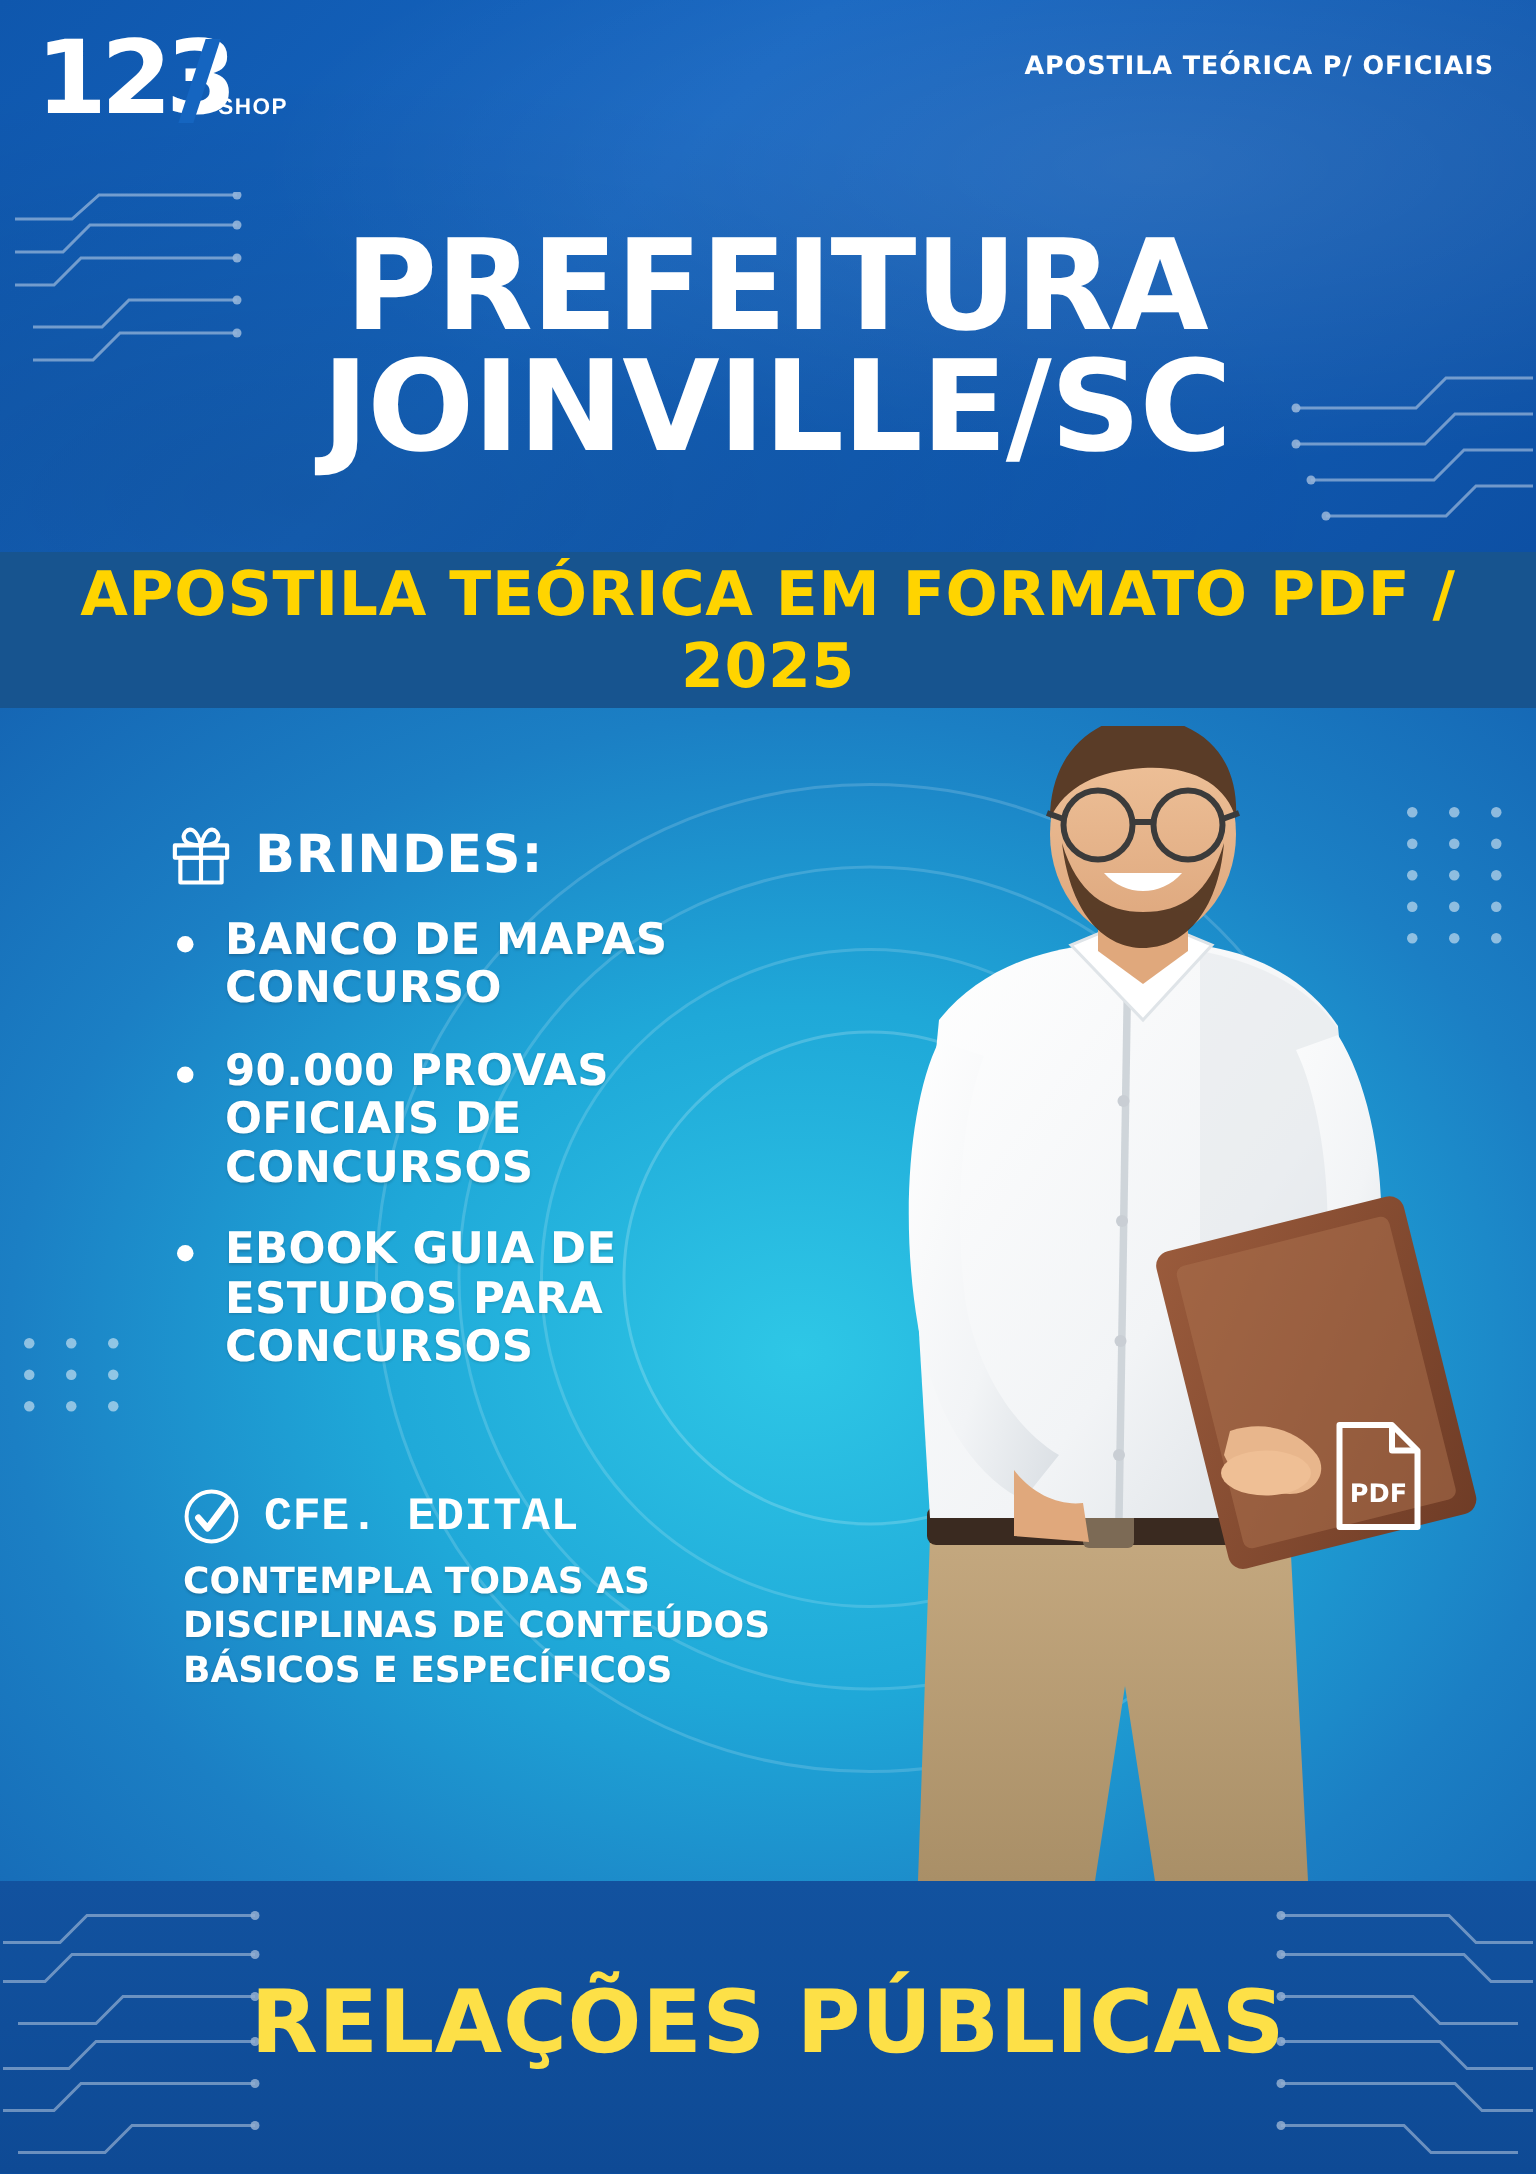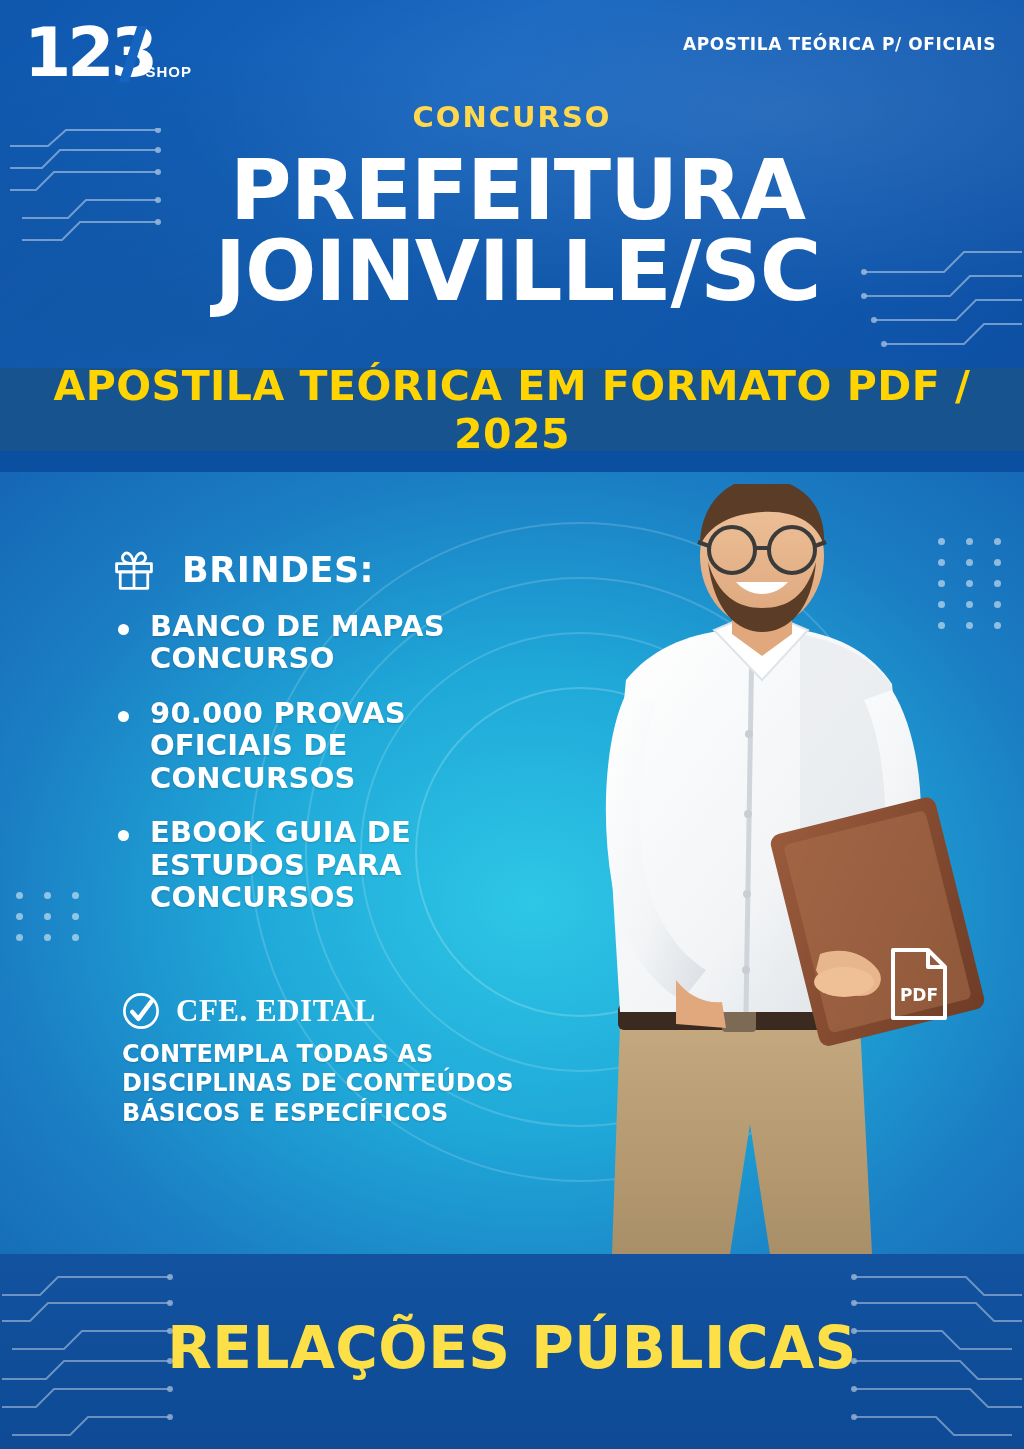--- a/index.html
+++ b/index.html
@@ -76,21 +76,21 @@
 
   
   .circuit { position:absolute; opacity:.55; z-index:2; }
   .circuit-tl { left: 8px; top: 128px; }
   .circuit-tr { right: 0px; top: 238px; }
   .circuit-bl { left: 0px; bottom: 8px; }
   .circuit-br { right: 0px; bottom: 8px; }
 
   
   .strip {
-    position: absolute; left: 0; top: 368px; width: 1024px; height: 83px;
+    position: absolute; left: 0; top: 368px; width: 1024px; height: 104px;
     background: #17548f;
     display: flex; align-items: center; justify-content: center;
   }
   .strip-text {
     color: #ffd400;
     font-family: "DejaVu Sans", sans-serif;
     font-weight: 700;
     font-size: 41px;
     letter-spacing: .5px;
     text-align: center;
@@ -111,21 +111,21 @@
     position:absolute; border: 2px solid rgba(255,255,255,.45); border-radius: 50%;
   }
   .dots-col {
     position: absolute; display:grid; grid-template-columns: repeat(3, 12px); gap: 14px 16px;
     opacity:.6;
   }
   .dots-col i { display:block; width:7px; height:7px; border-radius:50%; background: rgba(255,255,255,.85); }
 
   .brindes-head {
     position: absolute; left: 112px; top: 76px;
-    display: flex; align-items: center; gap: 26px;
+    display: flex; align-items: center; gap: 14px;
     z-index: 6;
   }
   .brindes-head .label {
     color: #ffffff; font-family:"DejaVu Sans", sans-serif;
     font-weight: 700; font-size: 35px; letter-spacing: .5px;
   }
   .gift-icon { width: 44px; height: 44px; }
 
   ul.brindes {
     position: absolute; left: 112px; top: 138px; width: 440px;
@@ -146,21 +146,21 @@
   ul.brindes li:before {
     content:""; position:absolute; left: 6px; top: 14px;
     width: 11px; height: 11px; border-radius:50%; background:#ffffff;
   }
 
   .edital-head {
     position: absolute; left: 120px; top: 518px;
     display:flex; align-items:center; gap: 14px; z-index:6;
   }
   .edital-head .label {
-    color:#ffffff; font-family:Liberation Serif, serif;
+    color:#ffffff; font-family:Liberation Mono, monospace;
     font-weight:700; font-size: 31px; letter-spacing:.5px;
   }
   .check-icon { width: 42px; height: 42px; }
   .edital-body {
     position:absolute; left: 122px; top: 568px; width: 400px; z-index:6;
     color:#ffffff; font-family:"DejaVu Sans", sans-serif;
     font-weight:700; font-size: 24px; line-height: 1.22;
     text-shadow: 0 1px 2px rgba(0,0,0,.18);
   }
 
@@ -223,21 +223,20 @@
     </svg>
 
     <div class="logo">
       <span class="num">123</span>
       <span class="slash"></span>
       <span class="shop">SHOP</span>
     </div>
 
     <div class="kicker-top">APOSTILA TEÓRICA P/ OFICIAIS</div>
 
-    <div class="concurso-label">CONCURSO</div>
 
     <div class="title-main">
       <span class="l1">PREFEITURA</span>
       <span class="l2">JOINVILLE/SC</span>
     </div>
   </div>
 
   <div class="strip">
     <div class="strip-text">APOSTILA TEÓRICA EM FORMATO PDF / 2025</div>
   </div>

